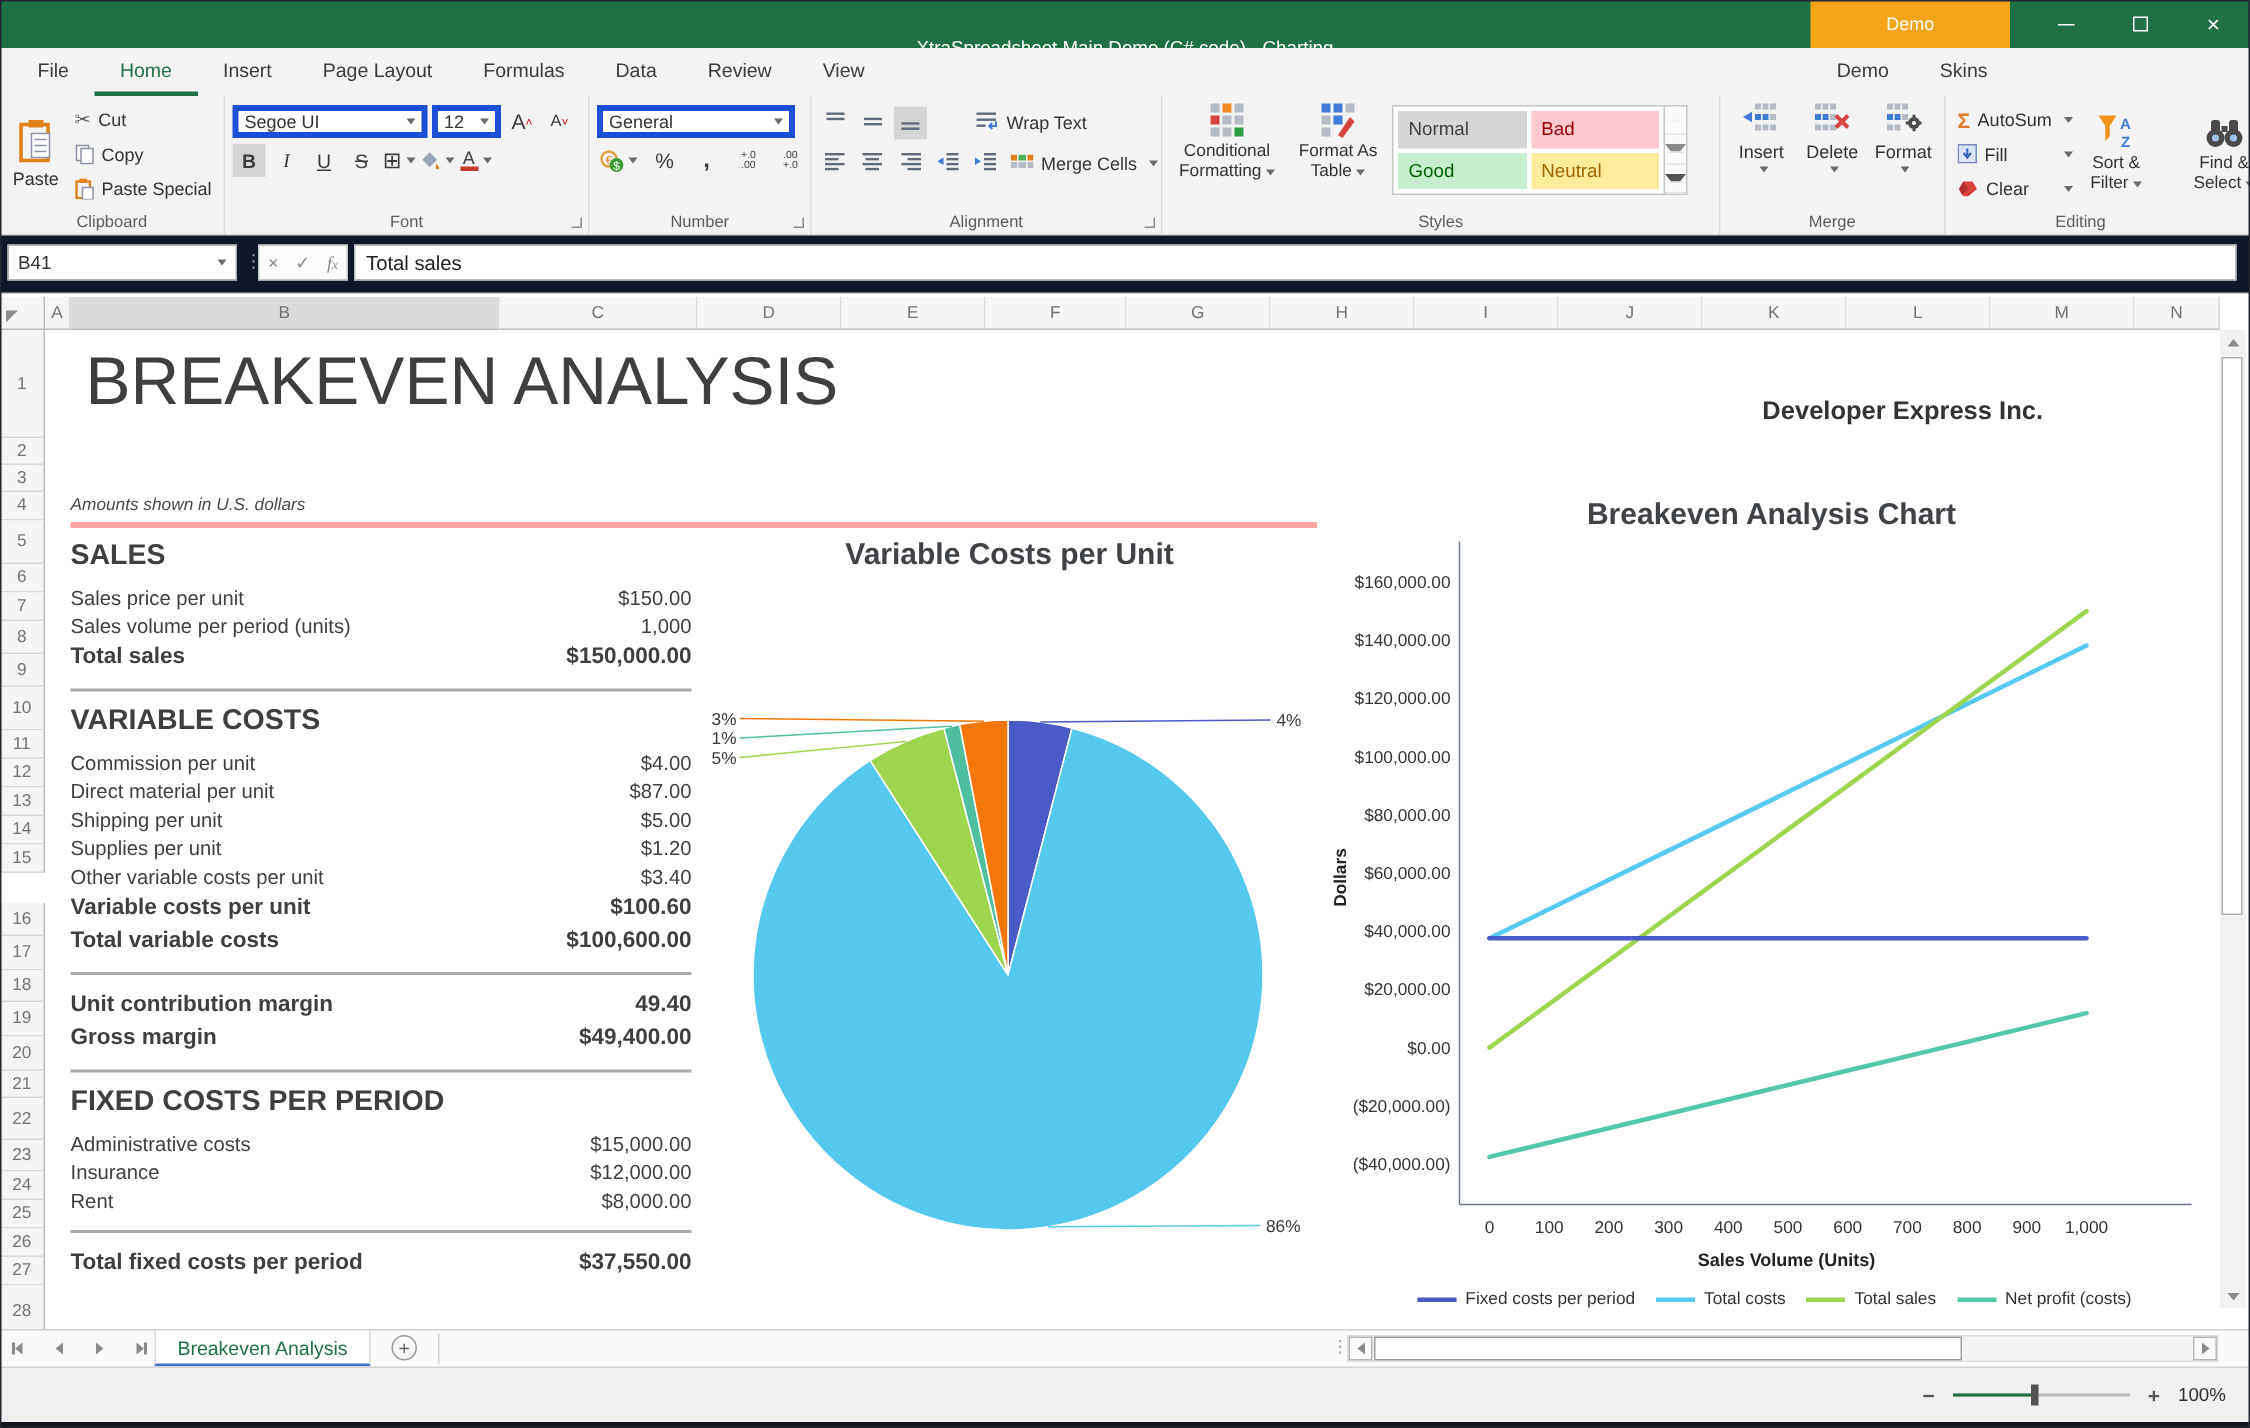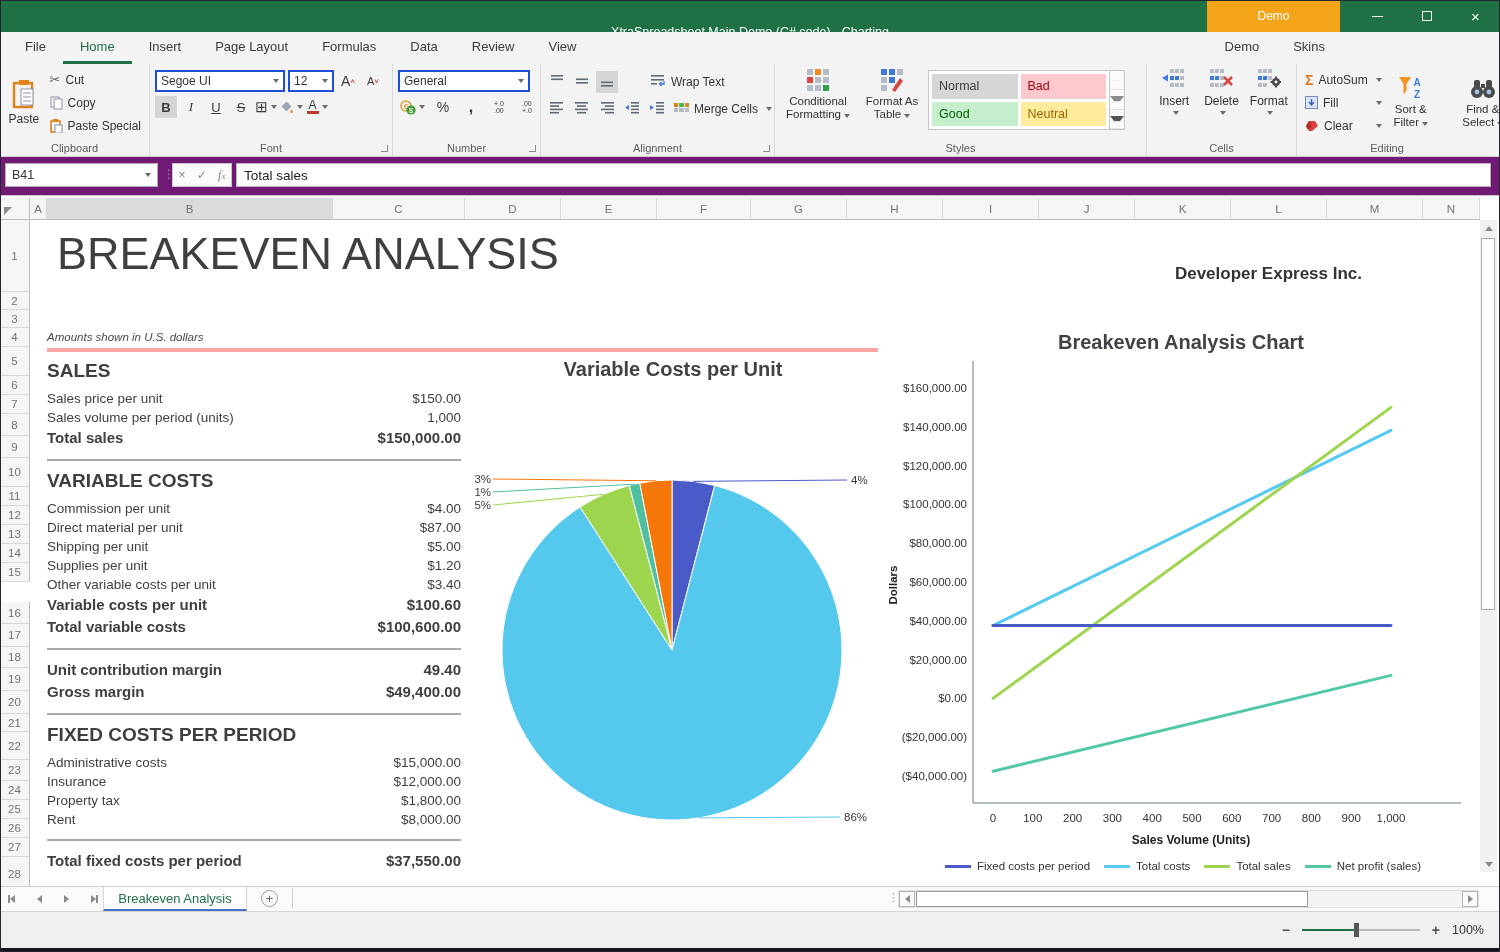--- a/index.html
+++ b/index.html
@@ -27,35 +27,35 @@
   
   .ribbon { position:absolute; top:64px; left:0; right:0; height:93px; background:#f3f3f3; border-bottom:1px solid #d2d2d2; display:flex; }
   .group { position:relative; height:100%; border-right:1px solid #dcdcdc; padding:4px 5px 16px 5px; }
   .glabel { position:absolute; bottom:2px; left:0; right:0; text-align:center; font-size:11px; color:#5c5c5c; }
   .launcher { position:absolute; bottom:4px; right:4px; width:7px; height:7px; border-right:1px solid #8a8a8a; border-bottom:1px solid #8a8a8a; }
   .crt { width:0; height:0; border-left:3.5px solid transparent; border-right:3.5px solid transparent; border-top:4px solid #6b6b6b; display:inline-block; margin-left:3px; flex:none; }
   .bigbtn { display:flex; flex-direction:column; align-items:center; justify-content:center; gap:3px; font-size:12px; color:#333; text-align:center; }
   .sbtn { display:flex; align-items:center; gap:5px; font-size:12px; color:#333; height:23px; padding:0 3px; white-space:nowrap; }
   .vcol { display:flex; flex-direction:column; justify-content:flex-start; }
   .frow { display:flex; align-items:center; gap:3px; margin:2px 0 4px 0; }
-  .combo { height:22px; background:#fff; border:2px solid #1d4ed8; display:flex; align-items:center; justify-content:space-between; font-size:12px; color:#333; padding:0 4px; }
+  .combo { height:22px; background:#fff; border:4px solid #1d4ed8; display:flex; align-items:center; justify-content:space-between; font-size:12px; color:#333; padding:0 4px; }
   .tbtn { min-width:22px; height:22px; display:flex; align-items:center; justify-content:center; font-size:13px; color:#3c3c3c; }
   .tbtn.sel { background:#d5d5d5; }
   .b { font-weight:bold; } .i { font-style:italic; font-family:"Liberation Serif",serif; }
   .u { text-decoration:underline; } .s { text-decoration:line-through; }
   .two-line { width:70px; font-size:11.5px; line-height:13px; }
   .gallery { width:182px; height:60px; border:1px solid #c6c6c6; background:#fff; display:grid; grid-template-columns:1fr 1fr; gap:3px; padding:3px; }
   .style-cell { font-size:12.5px; display:flex; align-items:center; padding-left:7px; }
   .gal-scroll { width:15px; height:60px; border:1px solid #c6c6c6; border-left:0; display:flex; flex-direction:column; background:#fafafa; }
   .gal-scroll span { flex:1; display:flex; align-items:center; justify-content:center; border-bottom:1px solid #e2e2e2; }
   .stack-num { font-size:7px; line-height:7px; color:#444; text-align:left; }
   .sigma { color:#e07c24; font-weight:bold; font-size:14px; }
 
   
-  .formulabar { position:absolute; top:157px; left:0; right:0; height:39px; background:#701a75; border-bottom:1px solid #c9c9c9; }
+  .formulabar { position:absolute; top:157px; left:0; right:0; height:39px; background:#0f172a; border-bottom:1px solid #c9c9c9; }
   .namebox { position:absolute; left:5px; top:6px; width:153px; height:24px; background:#fff; border:1px solid #b0b0b0; display:flex; align-items:center; justify-content:space-between; font-size:12.5px; color:#333; padding:0 6px; }
   .fb-dots { position:absolute; left:163px; top:10px; color:#999; font-size:12px; }
   .fx-btns { position:absolute; left:172px; top:6px; height:24px; width:60px; border:1px solid #c6c6c6; background:#fbfbfb; display:flex; align-items:center; justify-content:space-around; font-size:12px; color:#8a8a8a; }
   .fml { position:absolute; left:236px; top:6px; right:9px; height:24px; background:#fff; border:1px solid #b7b7b7; font-size:13.5px; color:#222; display:flex; align-items:center; padding-left:7px; }
 
   
   .sheet { position:absolute; top:196px; left:0; right:0; height:690px; background:#fff; }
   .colheaders { position:absolute; top:2px; left:0; height:22px; display:flex; }
   .corner { width:30px; height:22px; background:#f5f5f5; border-right:1px solid #bcbcbc; border-bottom:1px solid #bcbcbc; position:relative; }
   .corner i { position:absolute; left:4px; bottom:4px; width:0; height:0; border-right:8px solid transparent; border-bottom:8px solid #8c8c8c; transform:rotate(90deg); }
@@ -458,21 +458,21 @@
               <circle cx="19" cy="14" r="1.4" fill="#fff"></circle>
               <rect x="18" y="8.5" width="2" height="2" fill="#4a4a4a"></rect>
               <rect x="18" y="17.5" width="2" height="2" fill="#4a4a4a"></rect>
               <rect x="13.5" y="13" width="2" height="2" fill="#4a4a4a"></rect>
               <rect x="22.5" y="13" width="2" height="2" fill="#4a4a4a"></rect>
             </svg></span>
           <span>Format</span>
           <span class="crt"></span>
         </div>
       </div>
-    <div class="glabel">Cells</div>
+    <div class="glabel">Merge</div>
   </div>
 
   <div class="group" style="width:180px; border-right:0;">
     <div style="display:flex; gap:4px;">
       <div class="vcol" style="width:86px;">
         <div class="sbtn">
             <span class="sigma">Σ</span>
             <span>AutoSum</span>
             <span class="crt"></span>
           </div>
@@ -643,24 +643,20 @@
         </div>
         <div class="fin-divider"></div>
         <div class="fin-heading">FIXED COSTS PER PERIOD</div>
         <div class="fin-row">
           <span>Administrative costs</span>
           <span>$15,000.00</span>
         </div>
         <div class="fin-row">
           <span>Insurance</span>
           <span>$12,000.00</span>
-        </div>
-        <div class="fin-row">
-          <span>Property tax</span>
-          <span>$1,800.00</span>
         </div>
         <div class="fin-row">
           <span>Rent</span>
           <span>$8,000.00</span>
         </div>
         <div class="fin-divider"></div>
         <div class="fin-row bold">
           <span>Total fixed costs per period</span>
           <span>$37,550.00</span>
         </div>
@@ -724,21 +720,21 @@
         <div class="leg-item">
           <span class="leg-line" style="background: rgb(88, 201, 240);"></span>
           <span>Total costs</span>
         </div>
         <div class="leg-item">
           <span class="leg-line" style="background: rgb(158, 213, 78);"></span>
           <span>Total sales</span>
         </div>
         <div class="leg-item">
           <span class="leg-line" style="background: rgb(82, 200, 168);"></span>
-          <span>Net profit (sales)</span>
+          <span>Net profit (costs)</span>
         </div>
       </div>
   </div>
   <div class="vscroll">
     <div class="vs-btn" style="top:0;">
         <span class="tri-up"></span>
       </div>
     <div class="vs-thumb"></div>
     <div class="vs-btn" style="bottom:0;">
         <span class="tri-dn"></span>

